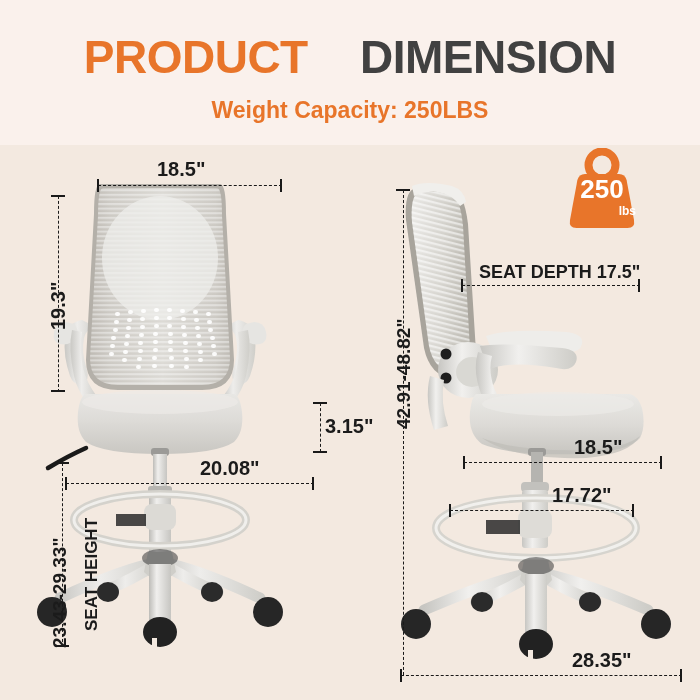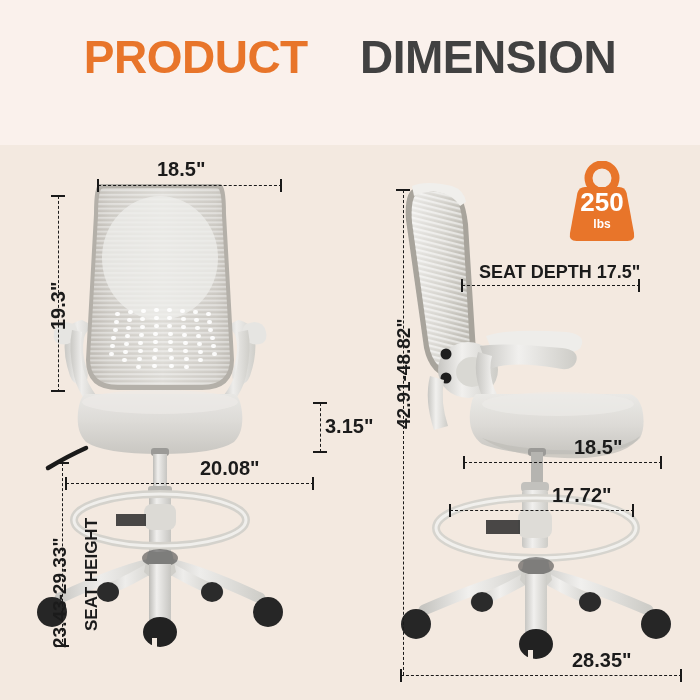--- a/index.html
+++ b/index.html
@@ -26,28 +26,28 @@
   .title .t-orange{color:#e8752a;}
   .title .t-dark{color:#414141;margin-left:20px;}
   .subtitle{
     position:absolute;left:0;top:99px;width:700px;
     text-align:center;
     color:#e8752a;font-size:23px;font-weight:bold;line-height:1;
     white-space:nowrap;
   }
 
   
-  .weight-badge{position:absolute;left:568px;top:161px;width:68px;height:82px;}
+  .weight-badge{position:absolute;left:568px;top:148px;width:68px;height:82px;}
   .weight-badge svg{display:block;}
   .badge-value{
     position:absolute;left:0;top:28px;width:68px;text-align:center;
     color:#ffffff;font-size:26px;font-weight:bold;line-height:1;
   }
   .badge-unit{
-    position:absolute;left:0;top:57px;width:68px;text-align:center;
+    position:absolute;left:0;top:57px;width:68px;text-align:right;
     color:#ffffff;font-size:12px;font-weight:bold;line-height:1;
   }
 
   
   .dimline-h{position:absolute;height:1px;border-top:1px dashed #191919;}
   .dimline-v{position:absolute;width:1px;border-left:1px dashed #191919;}
   .cap-v{position:absolute;width:2px;background:#191919;}  
   .cap-h{position:absolute;height:2px;background:#191919;}  
 
   .dlabel{
@@ -63,20 +63,21 @@
 <body>
 
 <div id="stage">
 
   <div class="header-band"></div>
 
   <div class="title">
     <span class="t-orange">PRODUCT</span><span class="t-dark">&nbsp;</span><span class="t-dark">DIMENSION</span>
   </div>
 
+  <div class="subtitle">Weight Capacity: 250LBS</div>
 
   <div class="weight-badge">
     <svg width="68" height="82" viewBox="0 0 68 82">
       <circle cx="34" cy="17" r="13.5" fill="none" stroke="#e8752a" stroke-width="8"></circle>
       <path d="M17 26 L51 26 Q57 26 58.6 32 L66 72 Q67.4 80 59.5 80 L8.5 80 Q0.6 80 2 72 L9.4 32 Q11 26 17 26 Z" fill="#e8752a"></path>
     </svg>
     <div class="badge-value">250</div>
     <div class="badge-unit">lbs</div>
   </div>
 

